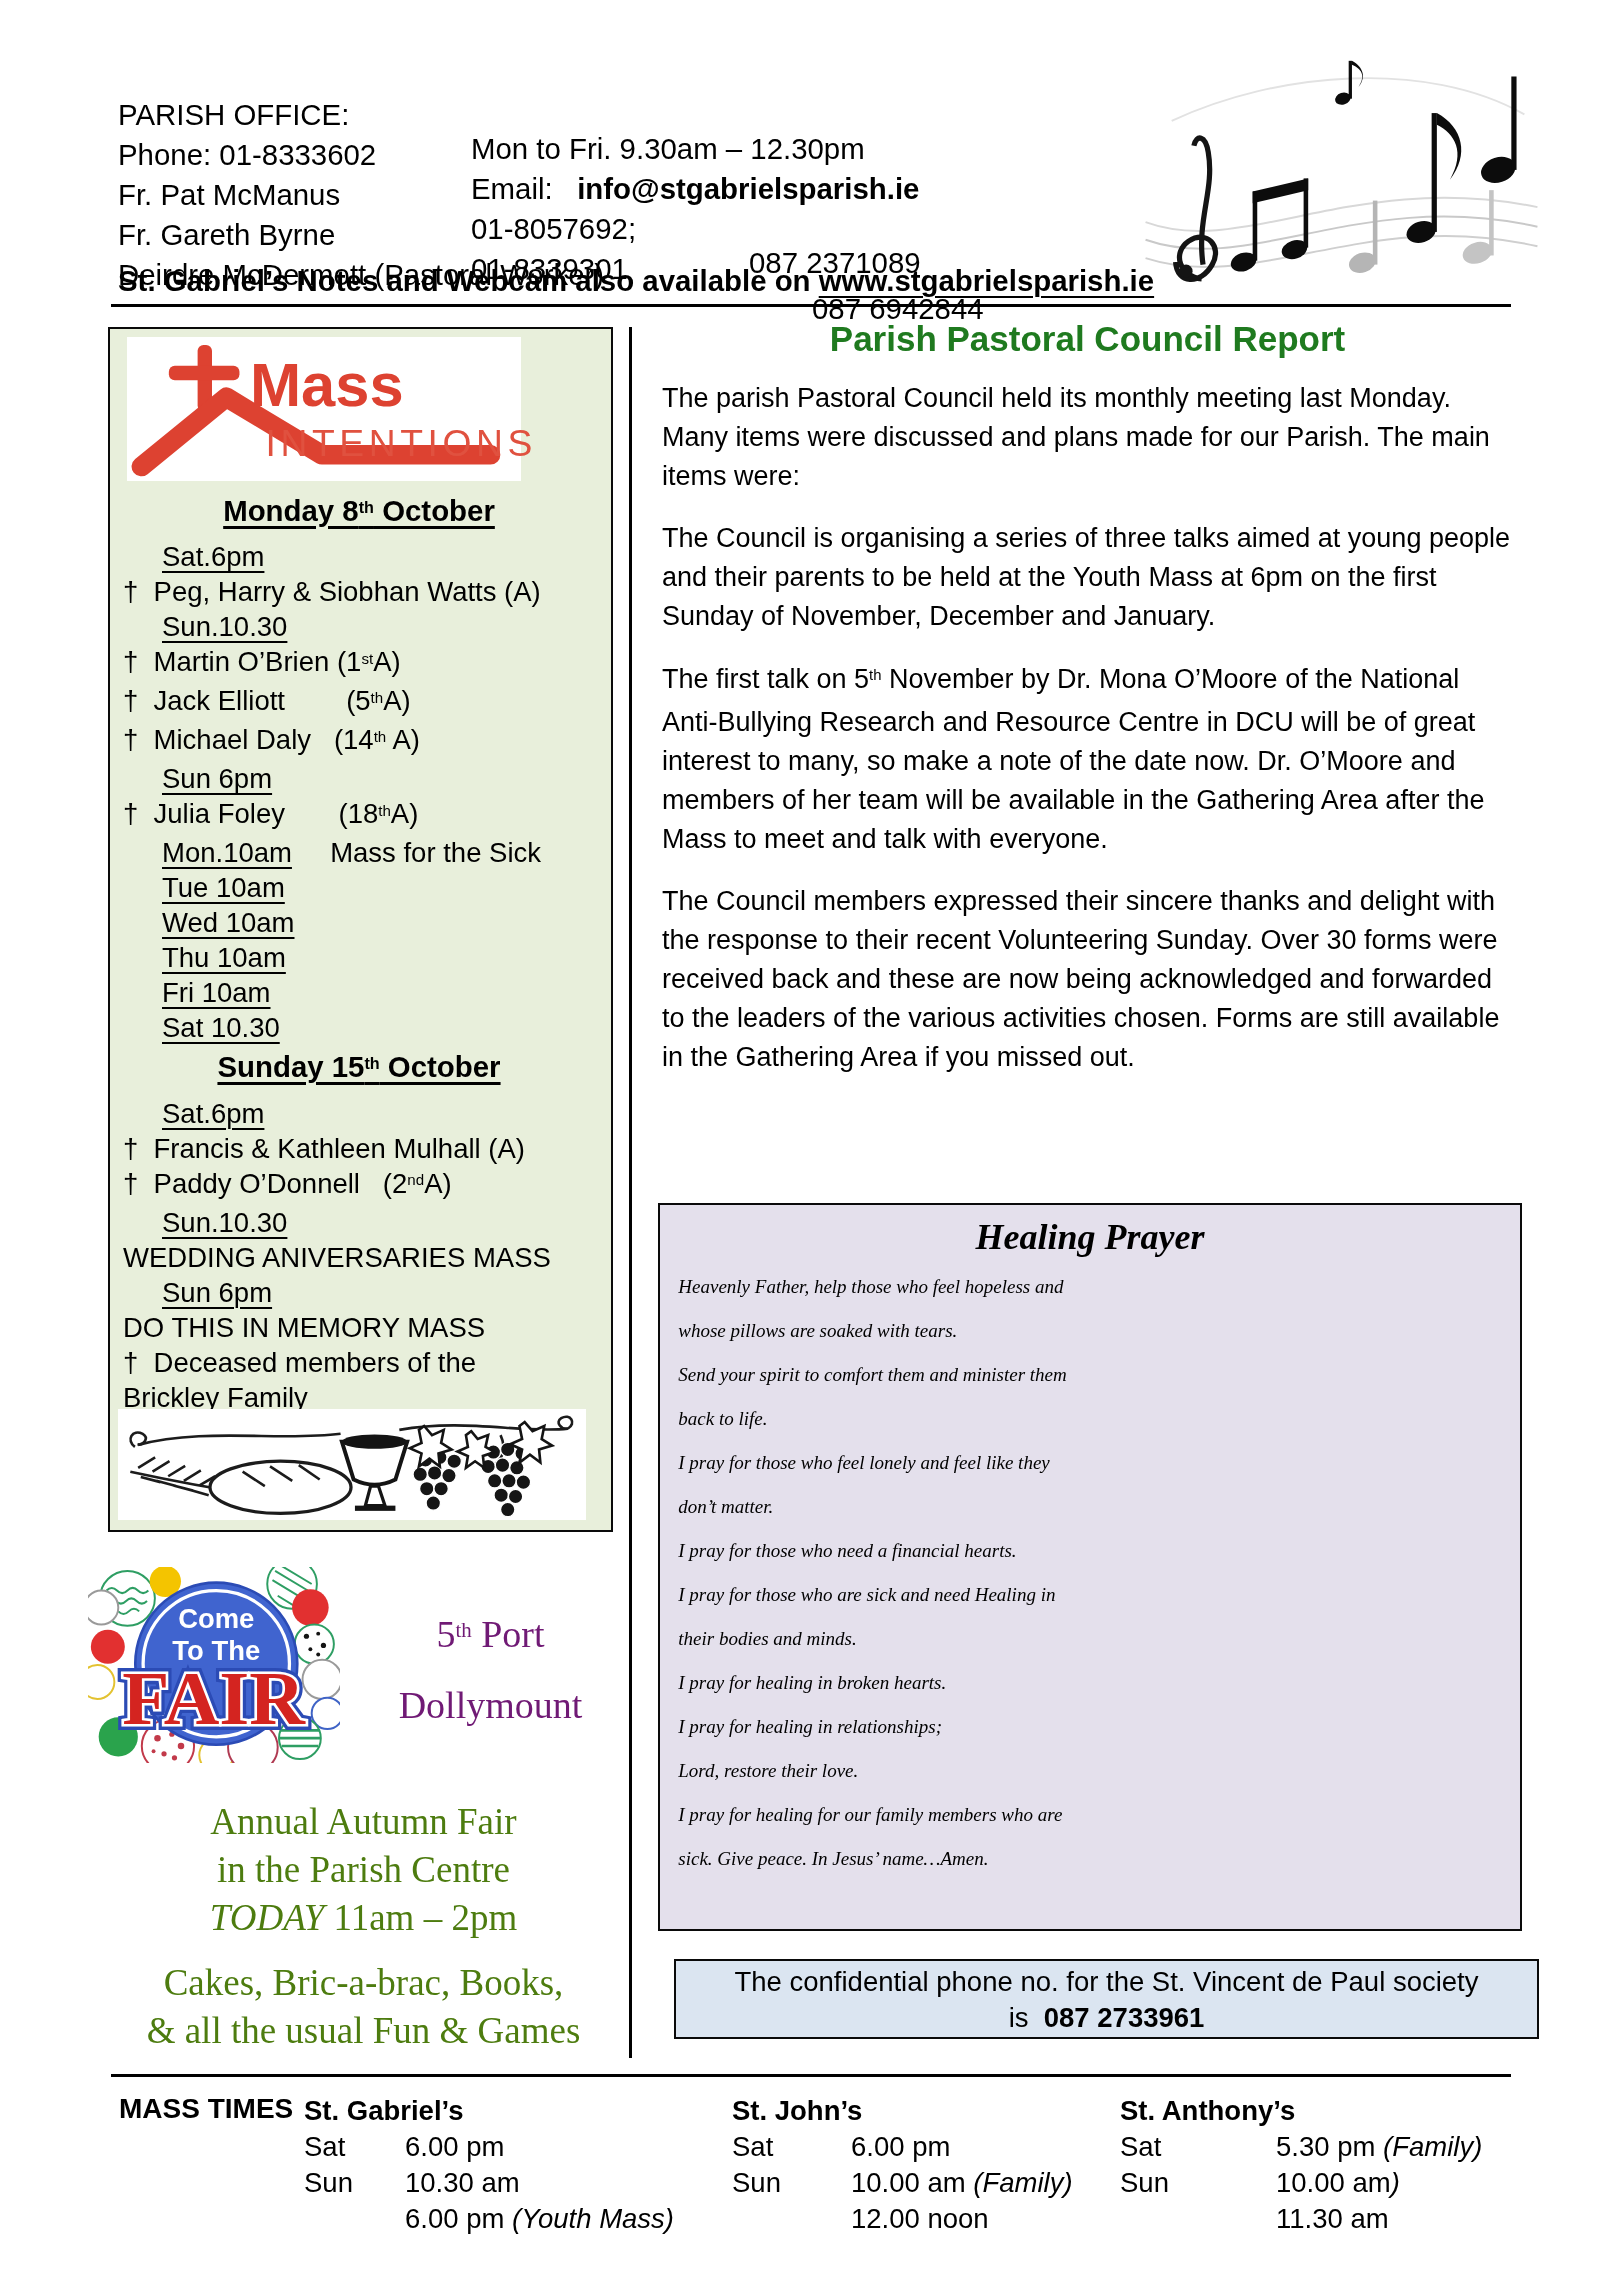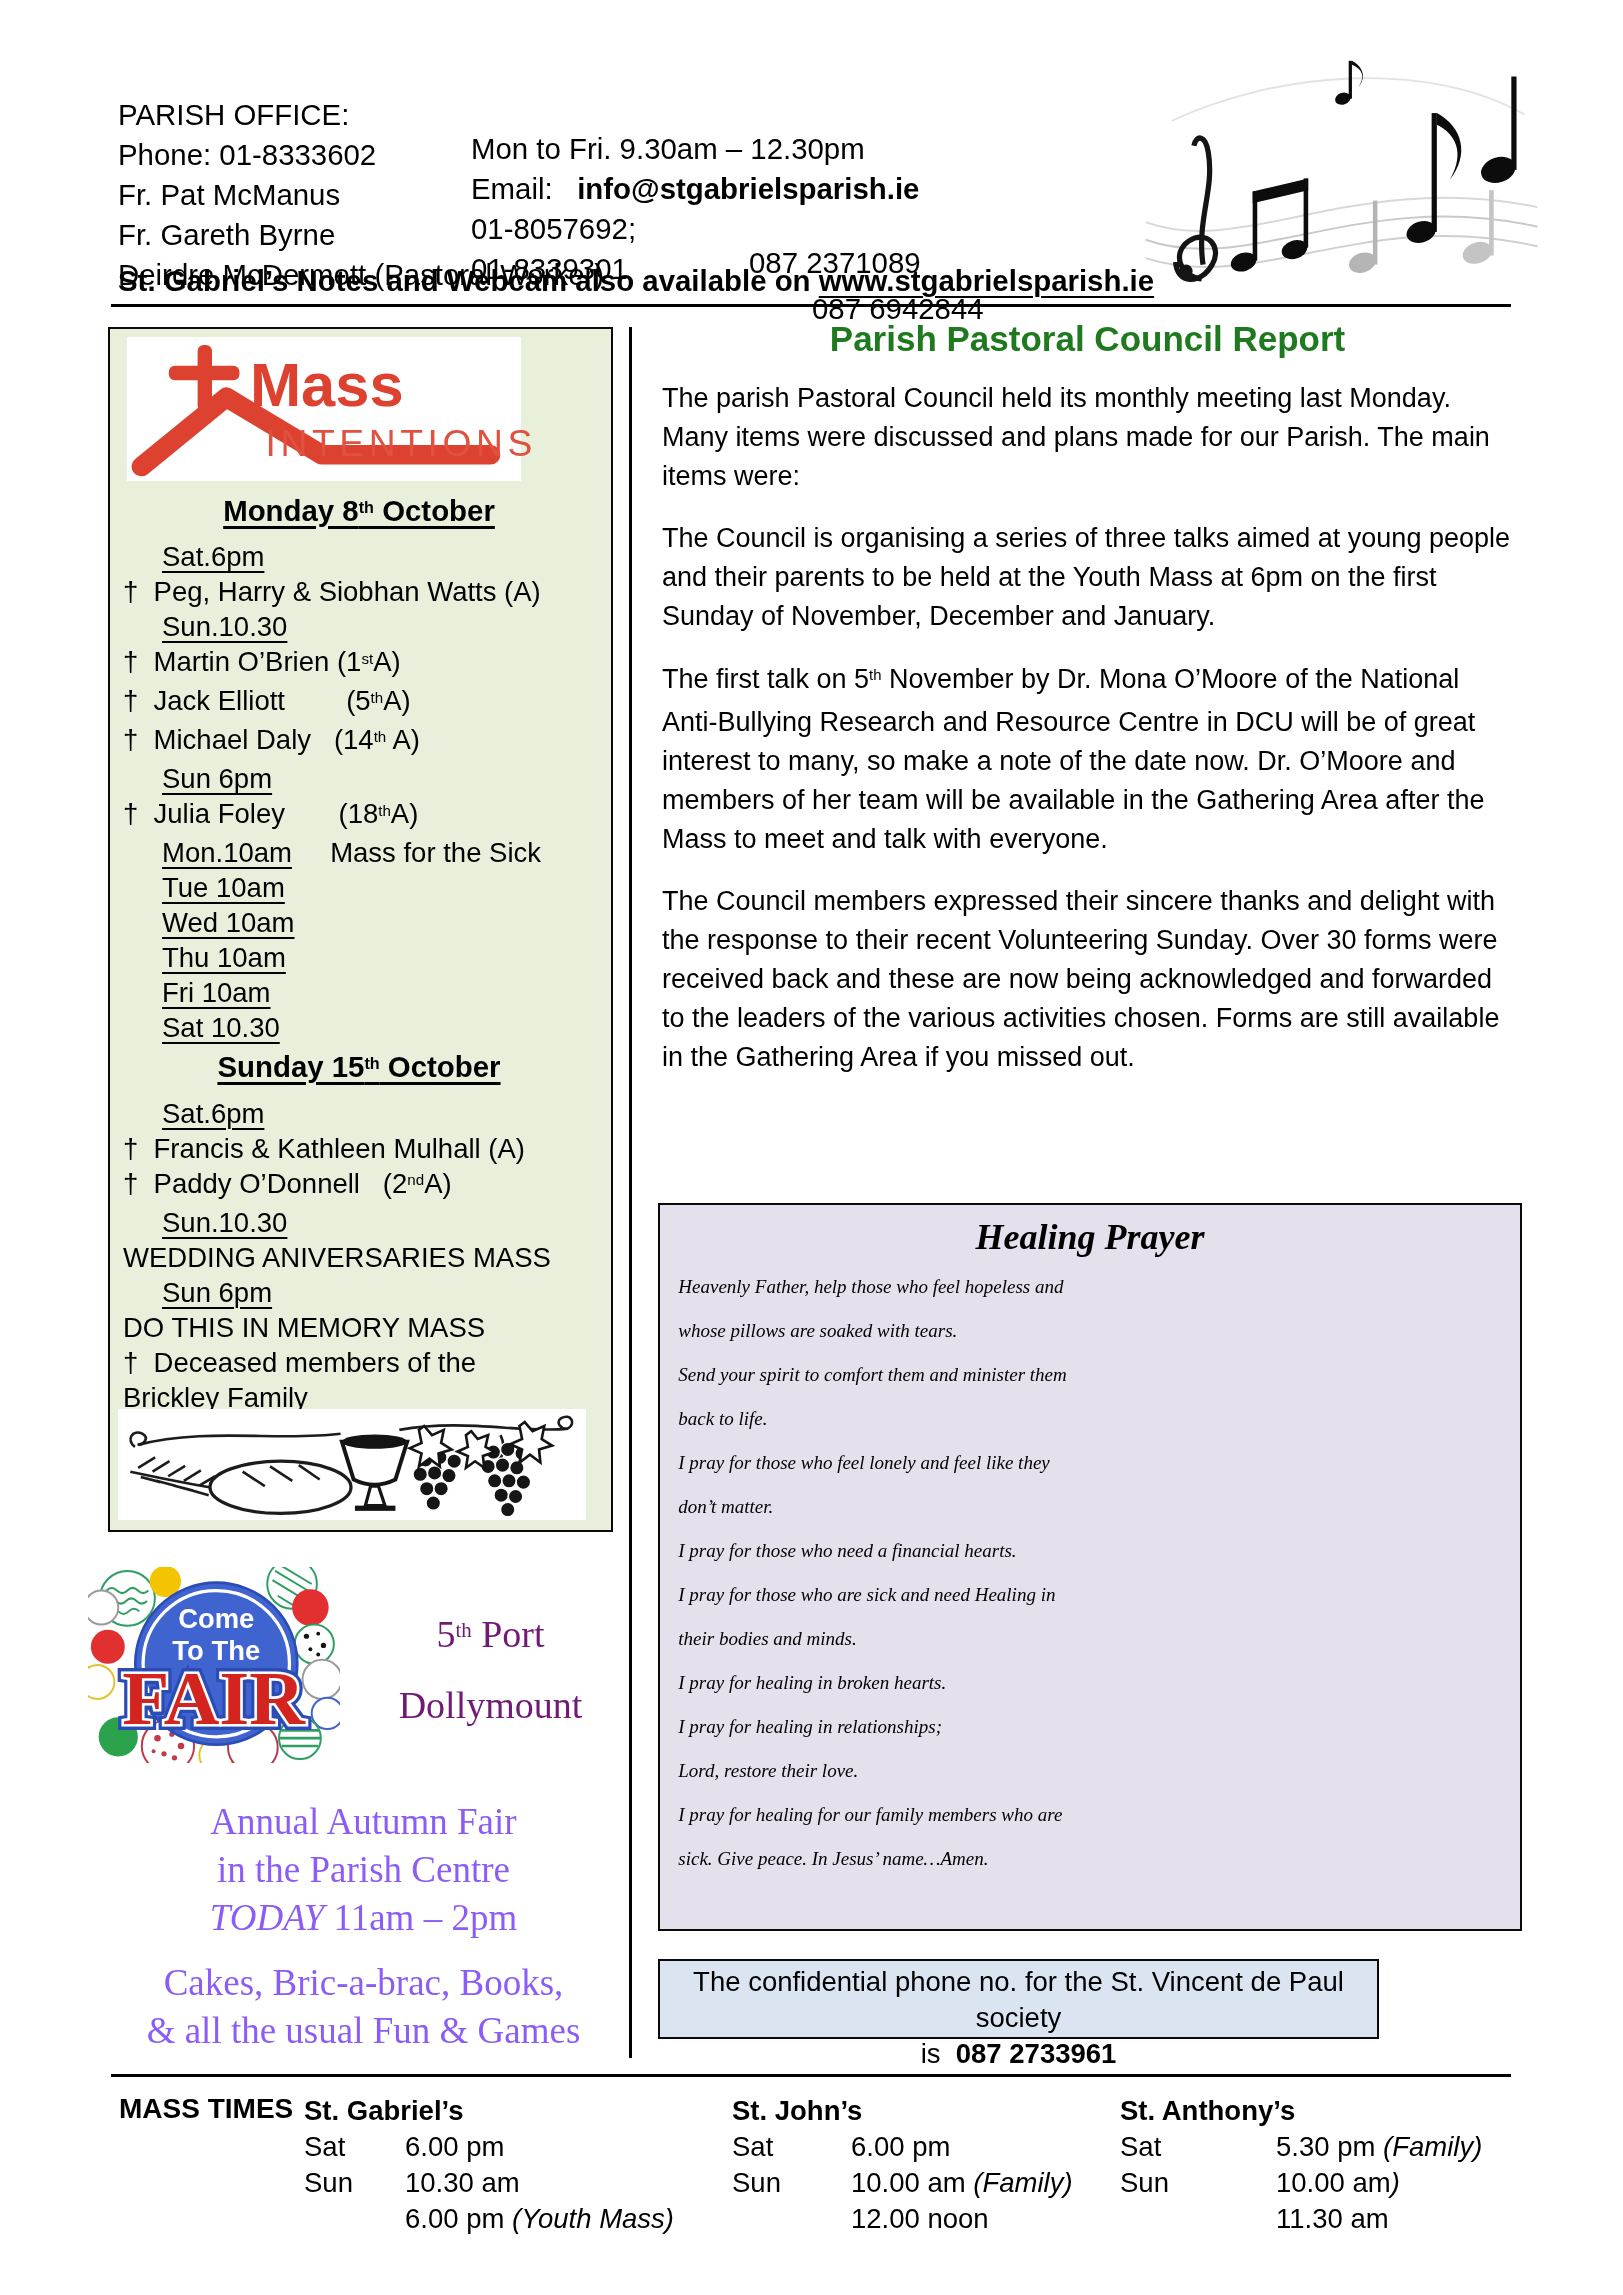--- a/index.html
+++ b/index.html
@@ -36,33 +36,33 @@
   .mi-logo{position:absolute;left:17px;top:7.9px;width:394px;height:144px;background:#fff;}
   .mi-body{position:absolute;left:13px;top:160px;width:472px;font-size:27.5px;line-height:35px;}
   .mi-h{font-weight:700;font-size:29.4px;text-align:center;text-decoration:underline;text-decoration-thickness:2.6px;text-underline-offset:5.2px;margin:3.9px 0 6.5px 0;}
   .mi-line{white-space:pre-wrap;}
   .mi-grapes{position:absolute;left:7.9px;top:1080px;width:468px;height:111px;background:#fff;}
 
   
   .fair-logo{position:absolute;left:88px;top:1567px;width:252px;height:196px;}
   .comic{font-family:cursive;}
   .fair-scouts{position:absolute;left:350px;top:1602px;width:281px;text-align:center;color:#701a75;font-size:38px;line-height:65px;}
-  .fair-event{position:absolute;left:111px;top:1798px;width:505px;text-align:center;color:#8b5cf6;font-size:37px;line-height:48px;}
+  .fair-event{position:absolute;left:111px;top:1798px;width:505px;text-align:center;color:#4d7c0f;font-size:37px;line-height:48px;}
   .fair-gap{height:17px;}
 
   
   .council{position:absolute;left:662px;top:319px;width:851px;}
   .council-title{text-align:center;color:#1f7a1f;font-weight:700;font-size:35px;margin:0 0 19.6px 0;}
   .council p{font-size:27px;line-height:39px;margin:0 0 23.6px 0;}
 
   .healing-box{position:absolute;left:658px;top:1203px;width:864px;height:728px;background:#e4e0ec;border:2.6px solid #0a0a0a;box-sizing:border-box;}
   .healing-title{text-align:center;font-weight:700;font-style:italic;font-size:36px;margin:10.5px 0 7.9px 0;}
   .healing-line{font-size:19px;line-height:44px;font-style:italic;padding:0 18.3px;}
 
-  .svp-box{position:absolute;left:658px;top:1959px;width:721px;height:80px;background:#dbe5f1;border:2.6px solid #0a0a0a;box-sizing:border-box;text-align:center;font-size:27.5px;line-height:36px;padding-top:3.3px;}
+  .svp-box{position:absolute;left:674px;top:1959px;width:865px;height:80px;background:#dbe5f1;border:2.6px solid #0a0a0a;box-sizing:border-box;text-align:center;font-size:27.5px;line-height:36px;padding-top:3.3px;}
 
   
   .mt-label{position:absolute;left:119px;top:2093px;font-size:28px;font-weight:700;}
   .church{position:absolute;top:2093px;font-size:27.5px;line-height:36px;}
   .church .name{font-weight:700;}
   .church-g{left:304px;}
   .church-j{left:732px;}
   .church-a{left:1120px;}
   .day{display:inline-block;}
   .church-g .day{width:101px;}

